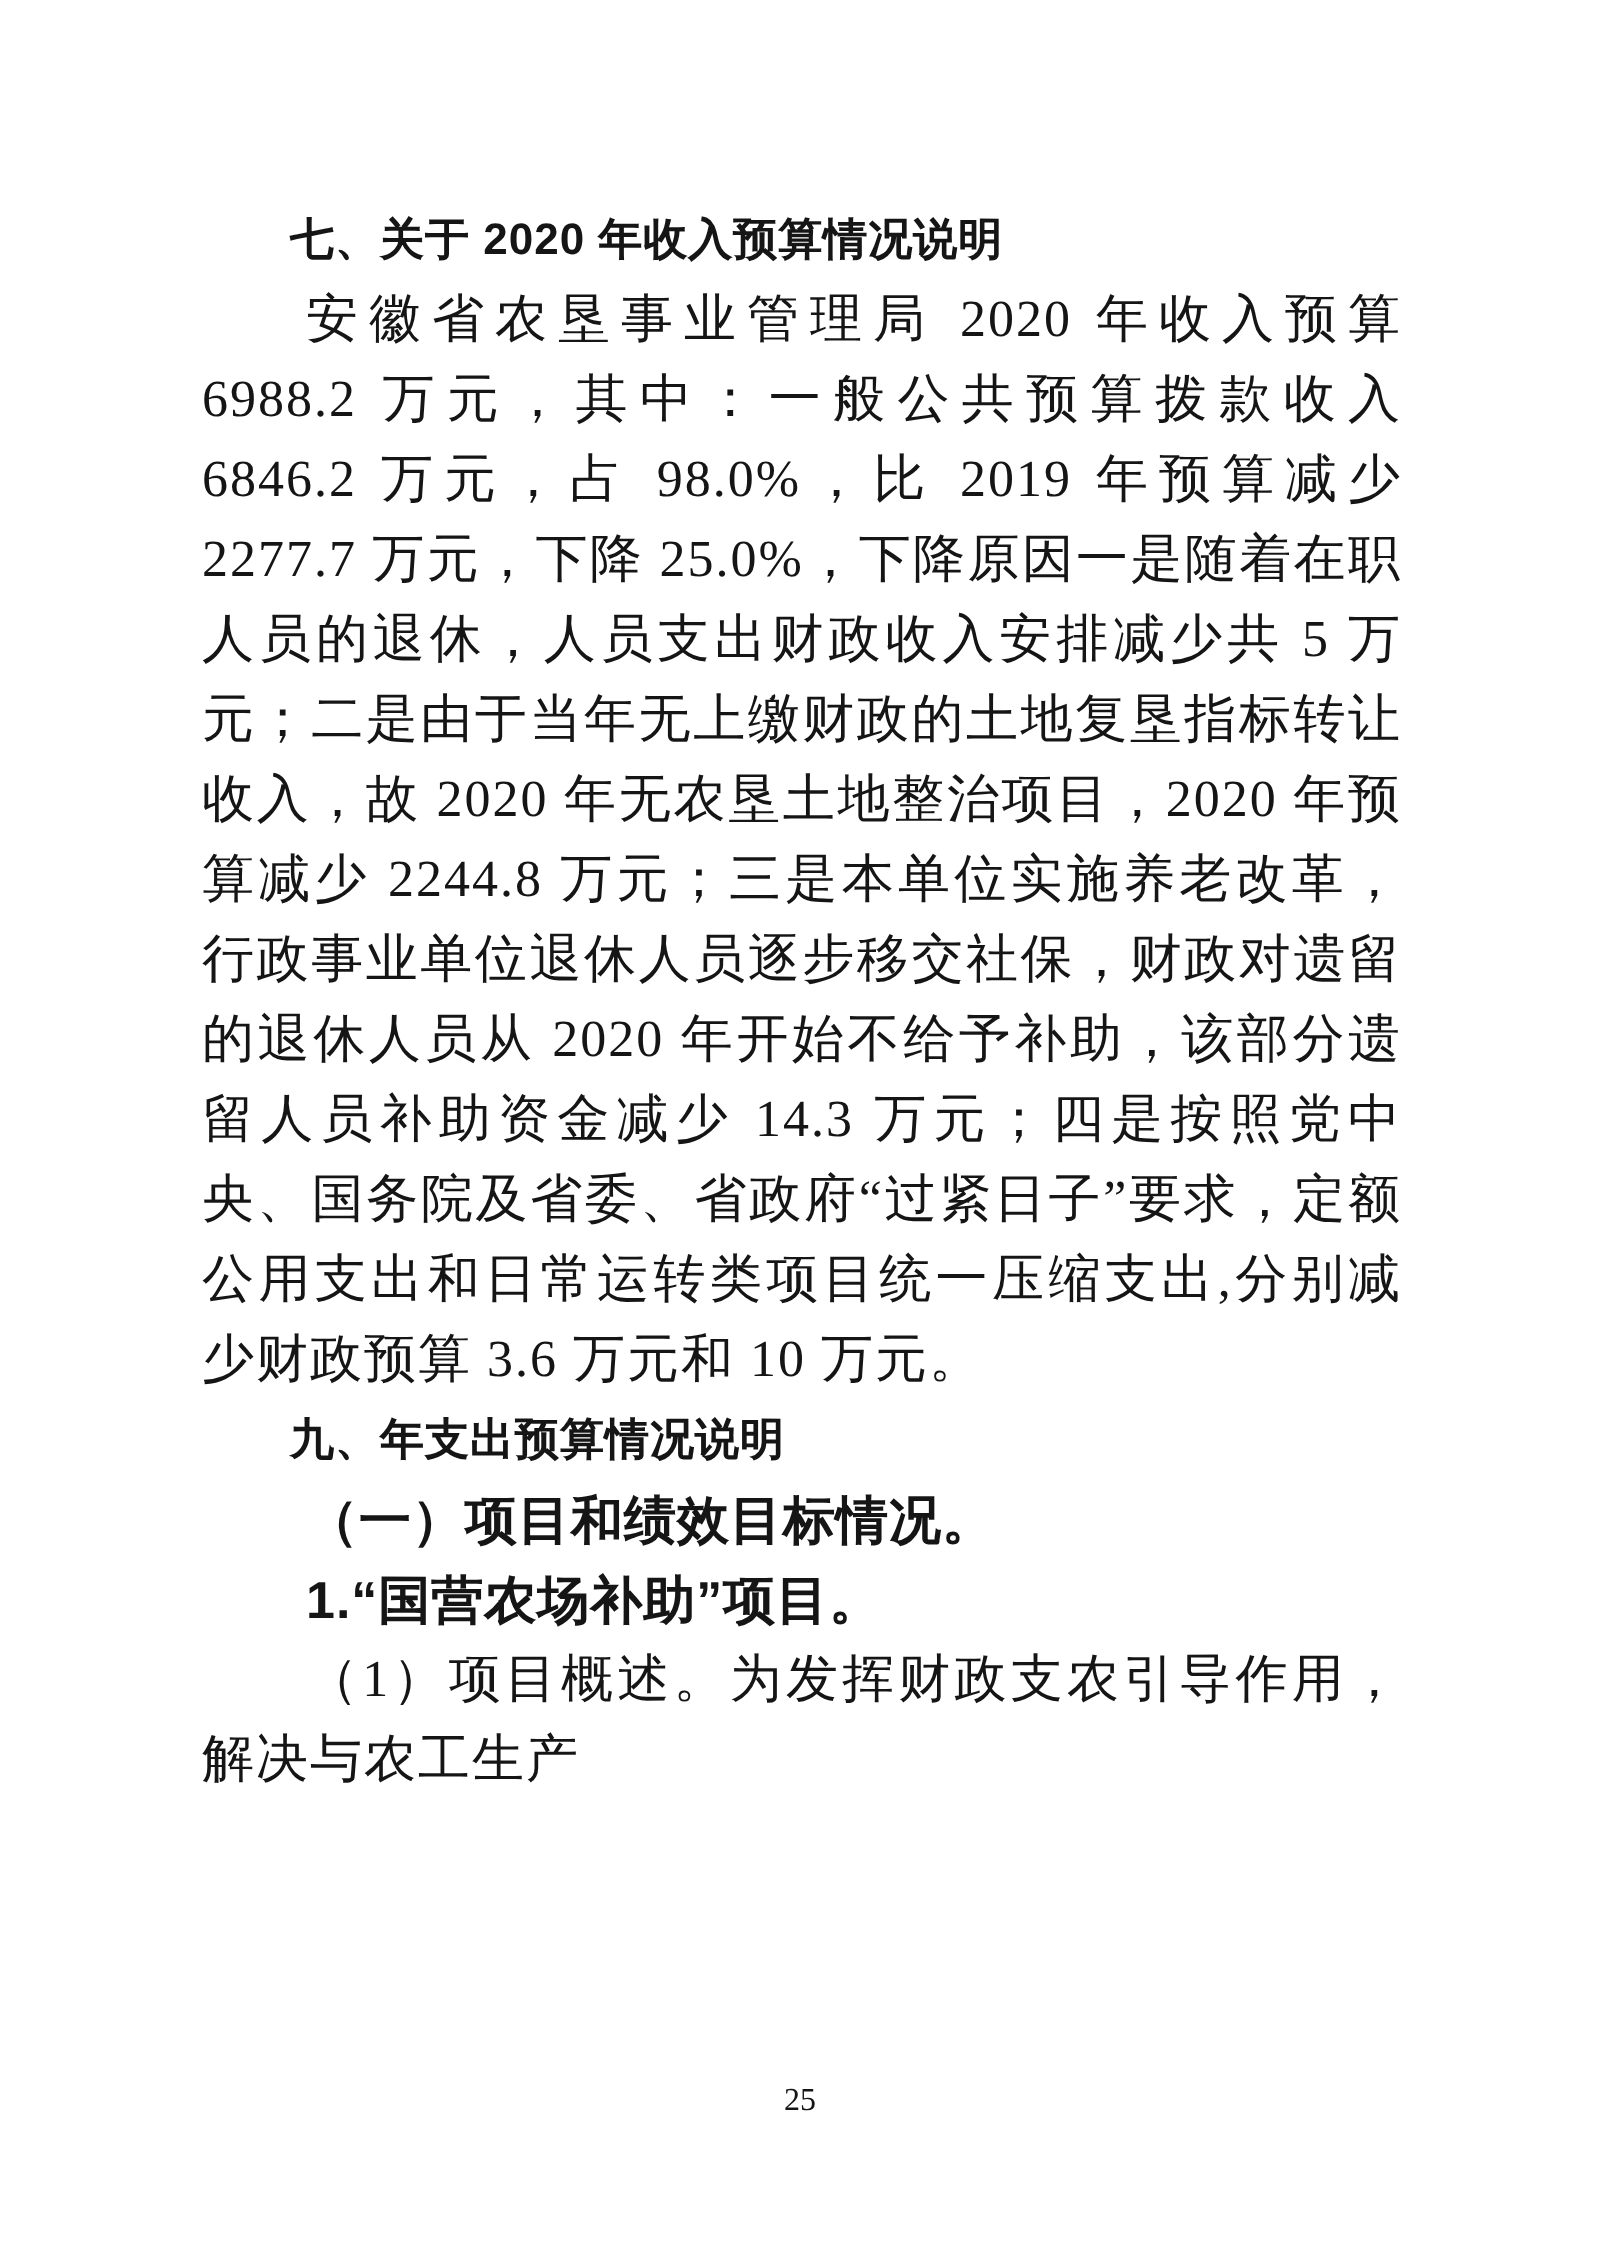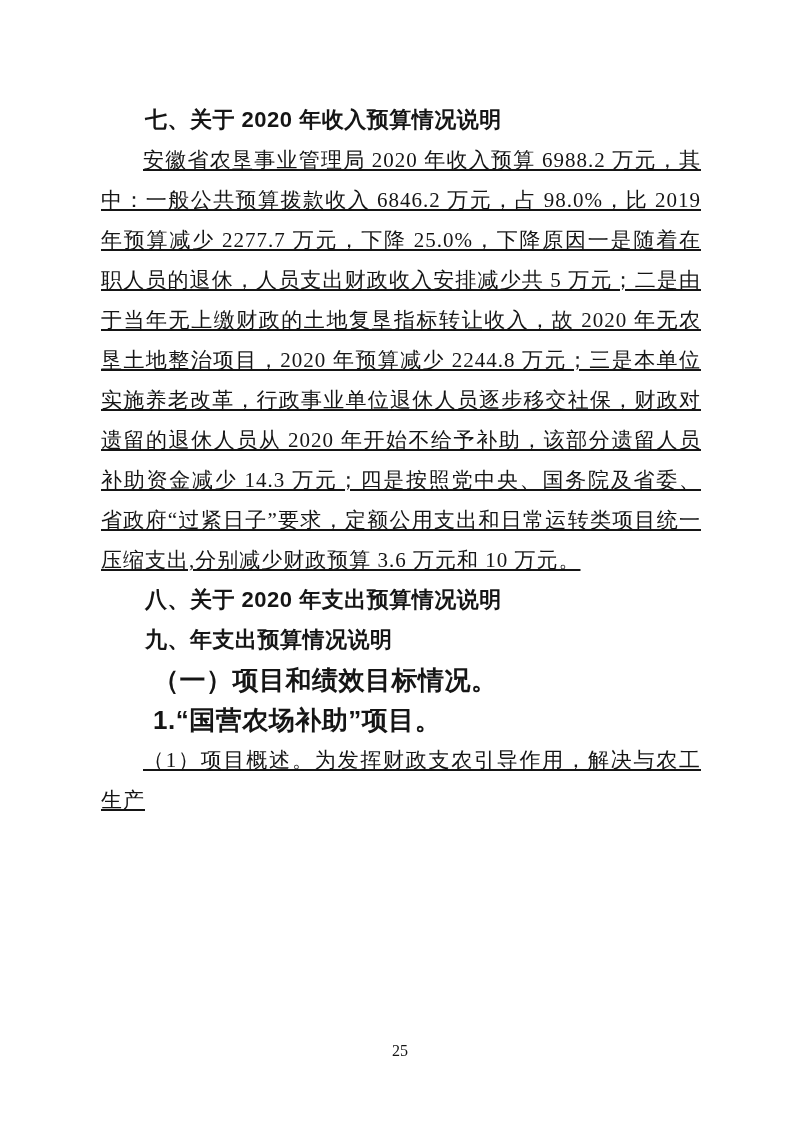--- a/index.html
+++ b/index.html
@@ -36,27 +36,26 @@
     font-family: "Liberation Sans", "DejaVu Sans", sans-serif;
     font-weight: 700;
     font-size: 26px;
     line-height: 40px;
     margin: 0;
     text-indent: 2em;
     letter-spacing: 0.5px;
     white-space: nowrap;
   }
   .doc-para {
-    font-size: 21px;
+    font-size: 26px;
     line-height: 40px;
     margin: 0;
     text-indent: 2em;
     text-align: justify;
     letter-spacing: 1px;
-    text-decoration: underline;
   }
   .page-number {
     position: absolute;
     left: 0;
     right: 0;
     top: 1030px;
     text-align: center;
     font-size: 16px;
     color: #151515;
     margin-top: 12px;
@@ -64,21 +63,20 @@
 </style>
 </head>
 <body>
 
 <div class="page">
 
   <div class="doc-heading">七、关于 2020 年收入预算情况说明</div>
 
   <p class="doc-para">安徽省农垦事业管理局 2020 年收入预算 6988.2 万元，其中：一般公共预算拨款收入 6846.2 万元，占 98.0%，比 2019 年预算减少 2277.7 万元，下降 25.0%，下降原因一是随着在职人员的退休，人员支出财政收入安排减少共 5 万元；二是由于当年无上缴财政的土地复垦指标转让收入，故 2020 年无农垦土地整治项目，2020 年预算减少 2244.8 万元；三是本单位实施养老改革，行政事业单位退休人员逐步移交社保，财政对遗留的退休人员从 2020 年开始不给予补助，该部分遗留人员补助资金减少 14.3 万元；四是按照党中央、国务院及省委、省政府“过紧日子”要求，定额公用支出和日常运转类项目统一压缩支出,分别减少财政预算 3.6 万元和 10 万元。</p>
 
-  <div class="doc-heading">八、关于 2020 年支出预算情况说明</div>
 
 
   <div class="doc-heading">九、年支出预算情况说明</div>
 
   <div class="doc-sub">（一）项目和绩效目标情况。</div>
 
   <div class="doc-sub">1.“国营农场补助”项目。</div>
 
   <p class="doc-para">（1）项目概述。为发挥财政支农引导作用，解决与农工生产</p>
 

